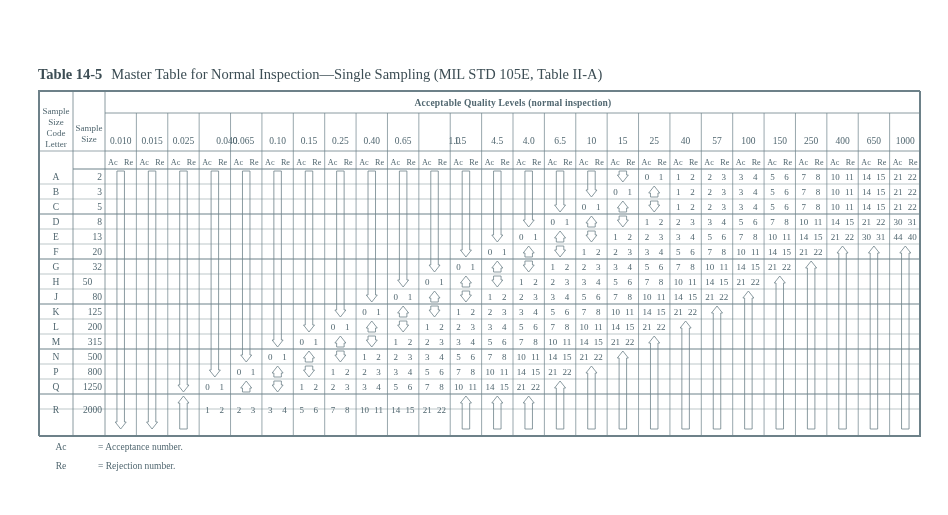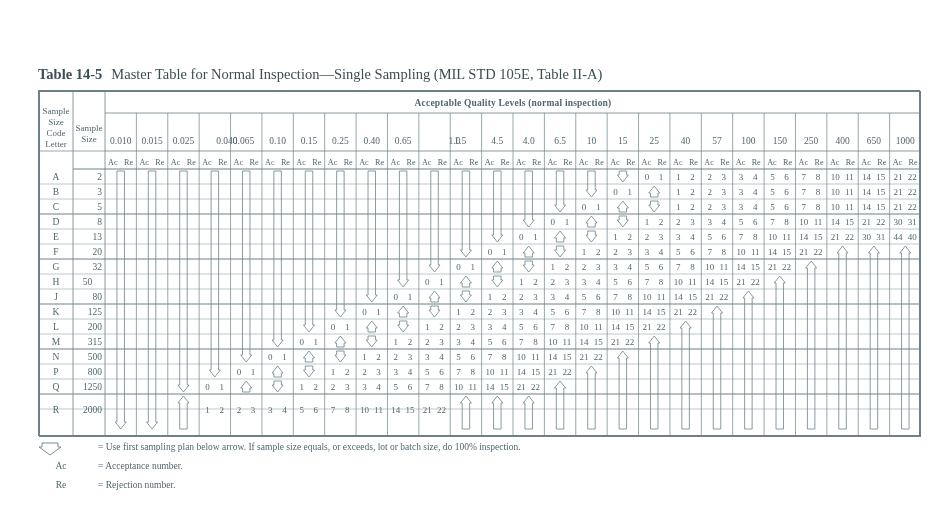--- a/index.html
+++ b/index.html
@@ -708,26 +708,20 @@
         <div class="txt num" style="left: 866.308px; top: 111.5px; width: 13.6923px;">22</div>
         <div class="txt num" style="left: 851.615px; top: 126.5px; width: 14.6923px;">30</div>
         <div class="txt num" style="left: 866.308px; top: 126.5px; width: 13.6923px;">31</div>
         <div class="txt num" style="left: 851.615px; top: 141.5px; width: 14.6923px;">44</div>
         <div class="txt num" style="left: 866.308px; top: 141.5px; width: 13.6923px;">40</div>
       </div>
   </div>
 
   <div class="legend" id="legendLayer">
       <div class="lg-row">
-        <svg class="lg-ico" viewBox="0 0 40 17">
-          <path d="M4 3 L4 7 L1 7 L12 15 L23 7 L20 7 L20 3 Z" fill="none" stroke="#6d8189" stroke-width="0.9"></path>
-        </svg>
-        <div class="lg-txt">=  Use first sampling plan below arrow. If sample size equals, or exceeds, lot or batch size, do 100% inspection.</div>
-      </div>
-      <div class="lg-row">
         <div class="lg-key">Ac</div>
         <div class="lg-txt">=  Acceptance number.</div>
       </div>
       <div class="lg-row">
         <div class="lg-key">Re</div>
         <div class="lg-txt">=  Rejection number.</div>
       </div>
     </div>
 </div>
 

